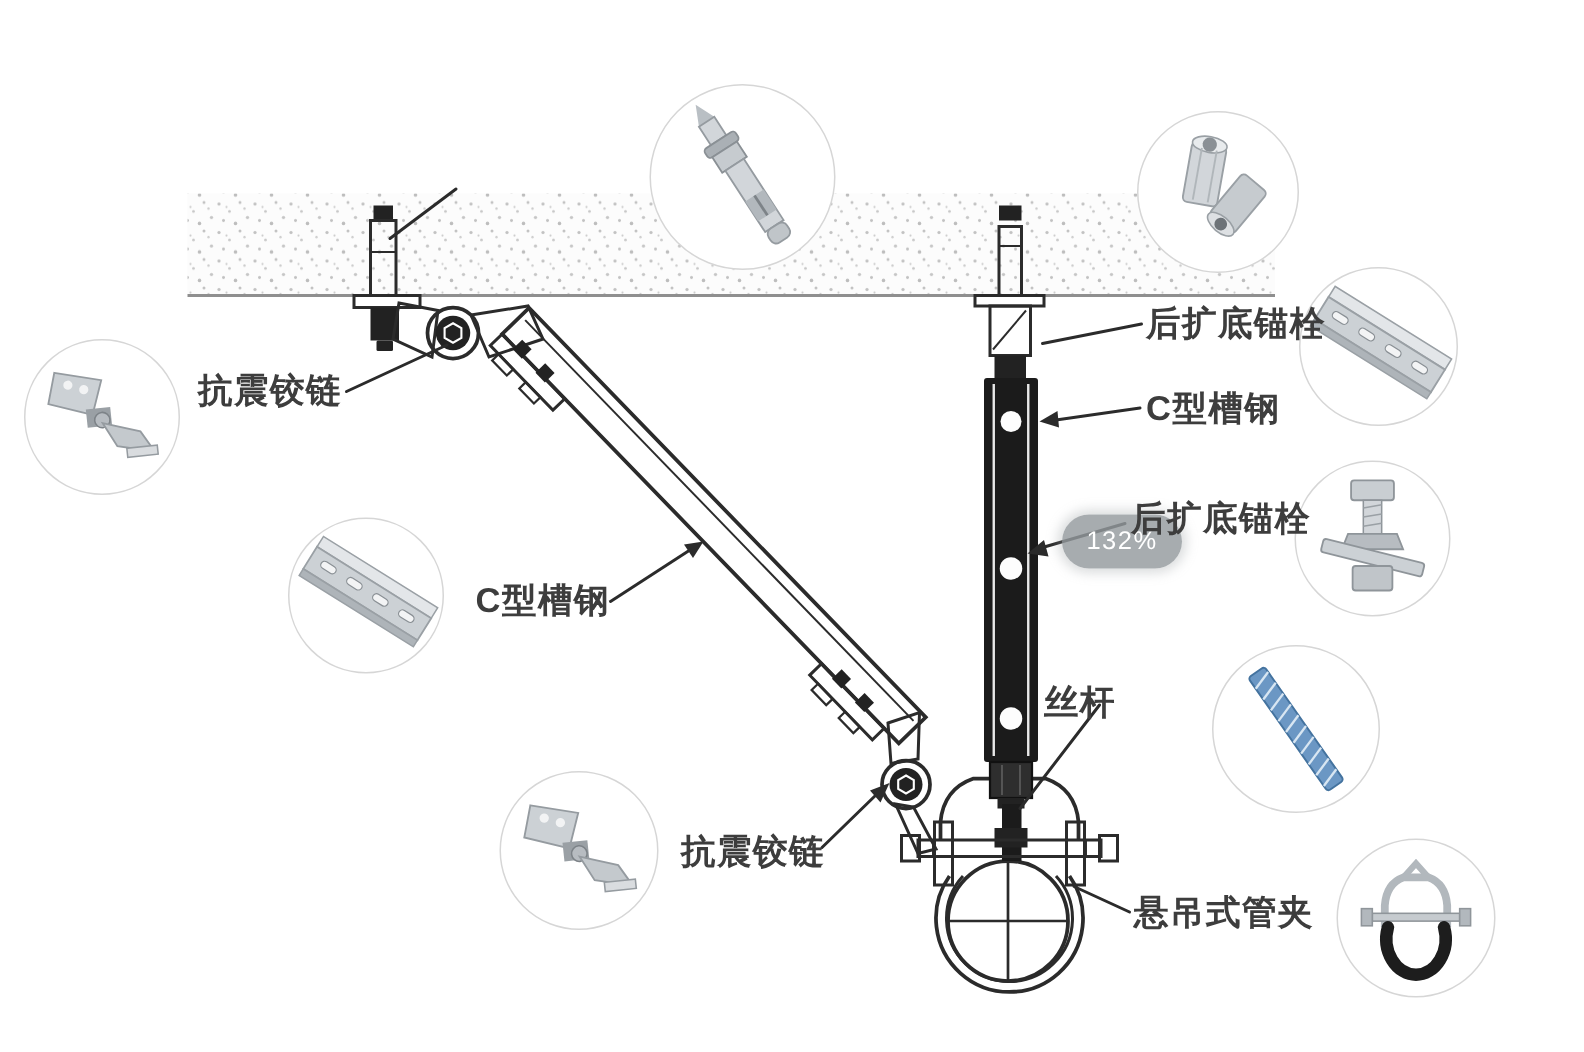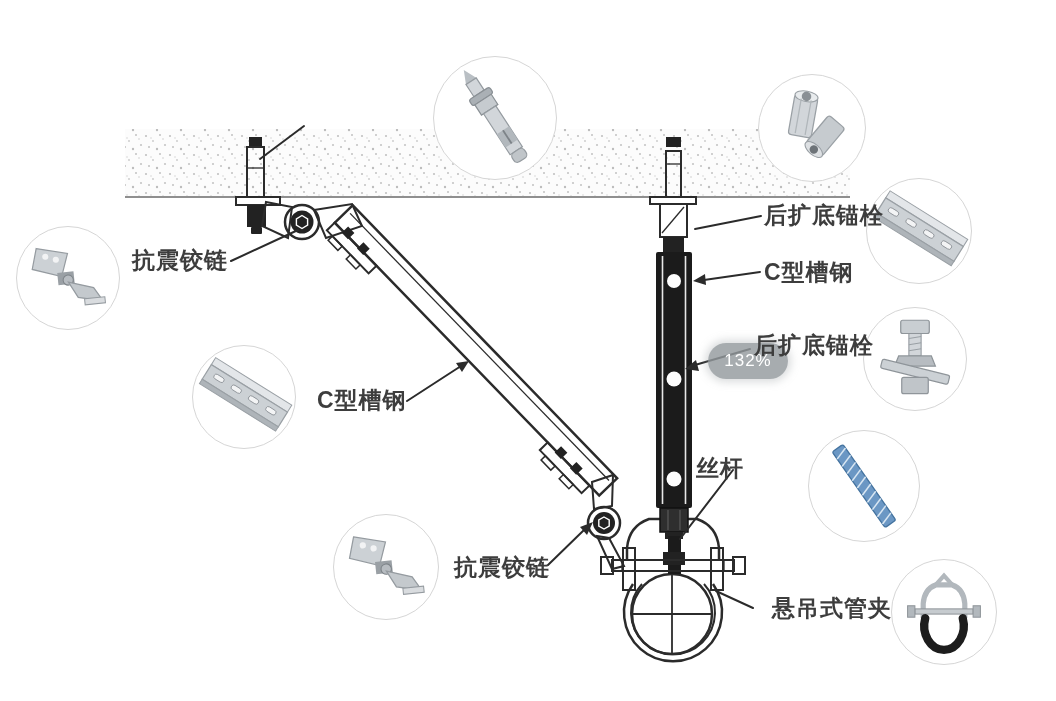--- a/index.html
+++ b/index.html
@@ -292,15 +292,15 @@
     <span>132%</span>
   </div>
 
   <div class="lbl" style="left:132px;top:248px">抗震铰链</div>
   <div class="lbl" style="left:317px;top:388px">C型槽钢</div>
   <div class="lbl" style="left:454px;top:555px">抗震铰链</div>
   <div class="lbl" style="left:764px;top:203px">后扩底锚栓</div>
   <div class="lbl" style="left:764px;top:260px">C型槽钢</div>
   <div class="lbl" style="left:754px;top:333px">后扩底锚栓</div>
   <div class="lbl" style="left:696px;top:456px">丝杆</div>
-  <div class="lbl" style="left:772px;top:596px">悬吊式管夹</div>
+  <div class="lbl" style="left:756px;top:596px">悬吊式管夹</div>
 
 </div>
 
 </body></html>

